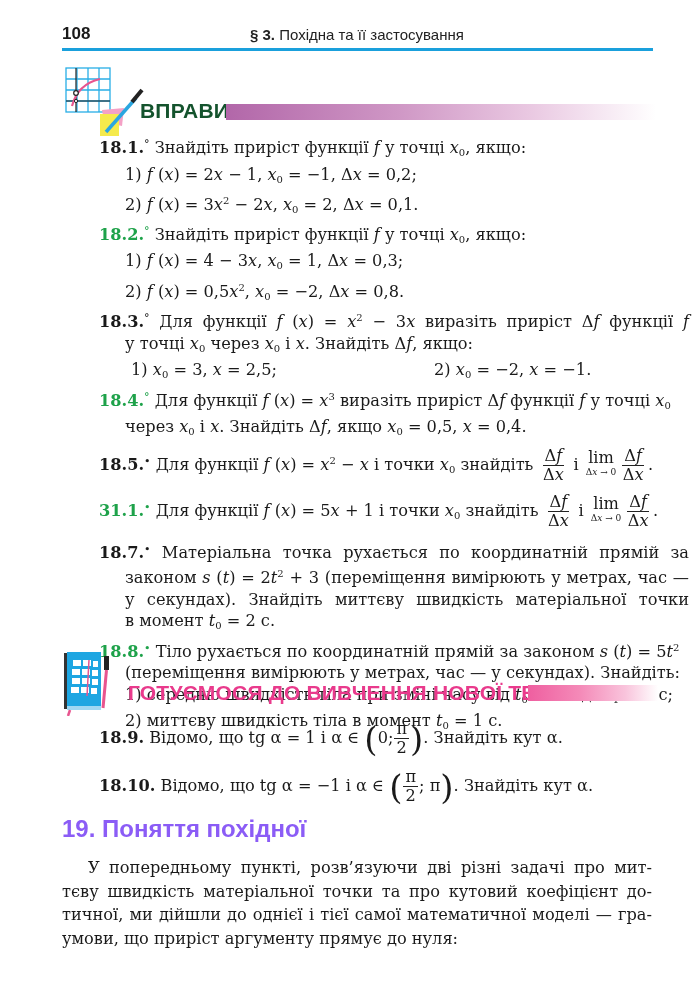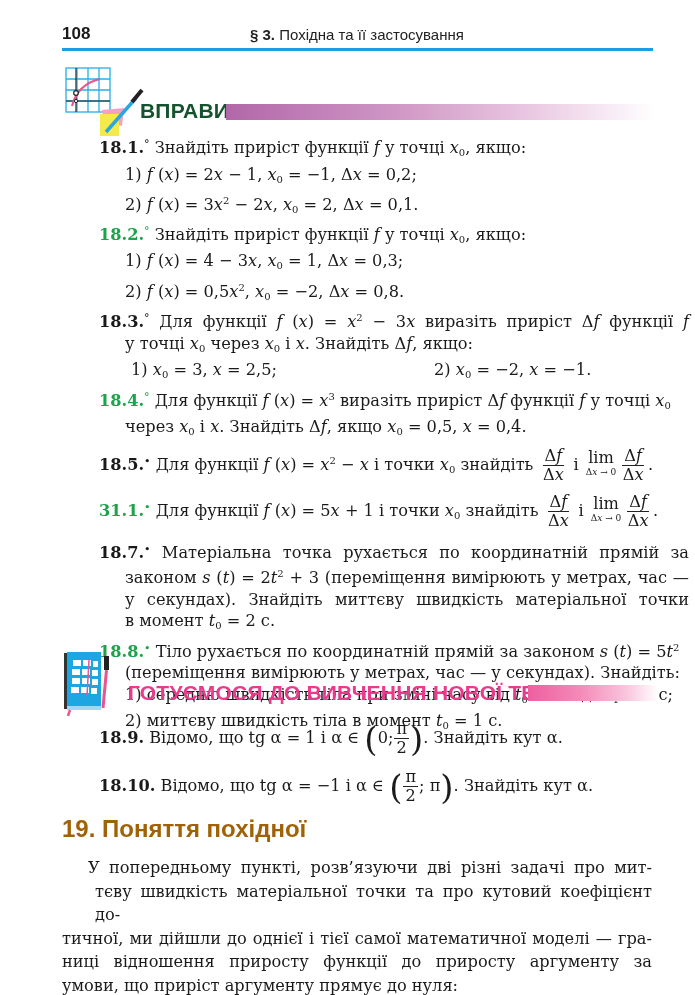--- a/index.html
+++ b/index.html
@@ -30,21 +30,21 @@
     sup.p { font-size: 10px; vertical-align: 6px; }
 
     .frac { display: inline-block; vertical-align: middle; text-align: center; line-height: 18px; margin: 0 4px; }
     .frac .n { display: block; border-bottom: 1px solid #222; padding: 0 2px; }
     .frac .d { display: block; }
     .lim { display: inline-block; vertical-align: middle; text-align: center; line-height: 14px; margin: 0 2px; }
     .lim .l { display: block; }
     .lim .u { display: block; font-size: 9px; }
     .paren { font-size: 34px; font-weight: lighter; vertical-align: middle; line-height: 1; }
 
-    .chapter-title { position: absolute; left: 62px; top: 815px; font-size: 24px; font-weight: bold; color: #a16207; text-align: right; }
+    .chapter-title { position: absolute; left: 62px; top: 815px; font-size: 24px; font-weight: bold; color: #8b5cf6; text-align: right; }
     .para { position: absolute; left: 62px; top: 856px; width: 590px; font-size: 16.2px; line-height: 23.5px; text-align: justify; }
     .para .first { text-indent: 26px; }
   </style>
 </head>
 <body>
 
 <div class="header">
   <span class="page-num sans">108</span>
   <span class="running sans"><b>§ 3.</b> <span>Похідна та її застосування</span></span>
 </div>
@@ -165,17 +165,16 @@
   </div>
   <div class="ex" style="margin-top:6px;height:42px;">
     <span class="num">18.10.</span> <span>Відомо, що tg α = −1 і α ∈</span>
     <span class="paren">(</span><span class="frac" style="margin:0 1px;"><span class="n">π</span><span class="d">2</span></span><span>; π</span><span class="paren">)</span><span>. Знайдіть кут α.</span>
   </div>
 </div>
 
 <div class="chapter-title sans">19. Поняття похідної</div>
 <div class="para serif">
   <div class="first" style="text-align:justify;text-align-last:justify;">У попередньому пункті, розв’язуючи дві різні задачі про мит-</div>
-  <div style="text-align:justify;text-align-last:justify;margin-left:33px;">тєву швидкість матеріальної точки та про кутовий коефіцієнт до-</div>
+  <div style="text-align:justify;text-align-last:justify;">тєву швидкість матеріальної точки та про кутовий коефіцієнт до-</div>
   <div style="text-align:justify;text-align-last:justify;">тичної, ми дійшли до однієї і тієї самої математичної моделі — гра-</div>
-  <div style="text-align:justify;text-align-last:justify;">ниці відношення приросту функції до приросту аргументу за</div>
   <div>умови, що приріст аргументу прямує до нуля:</div>
 </div>
 
 </body></html>

